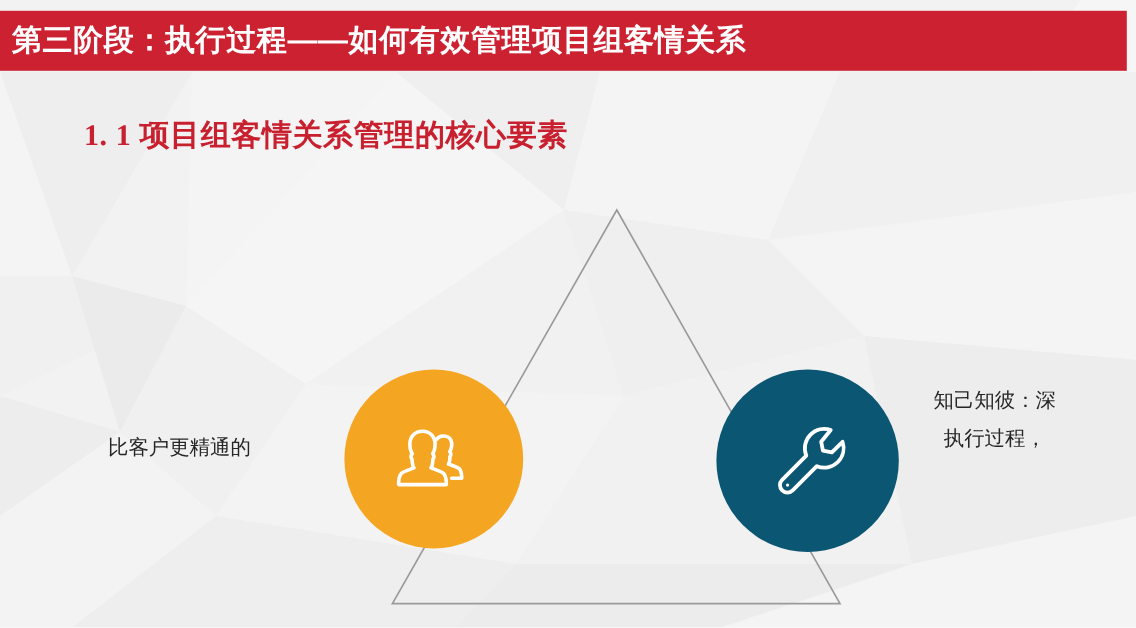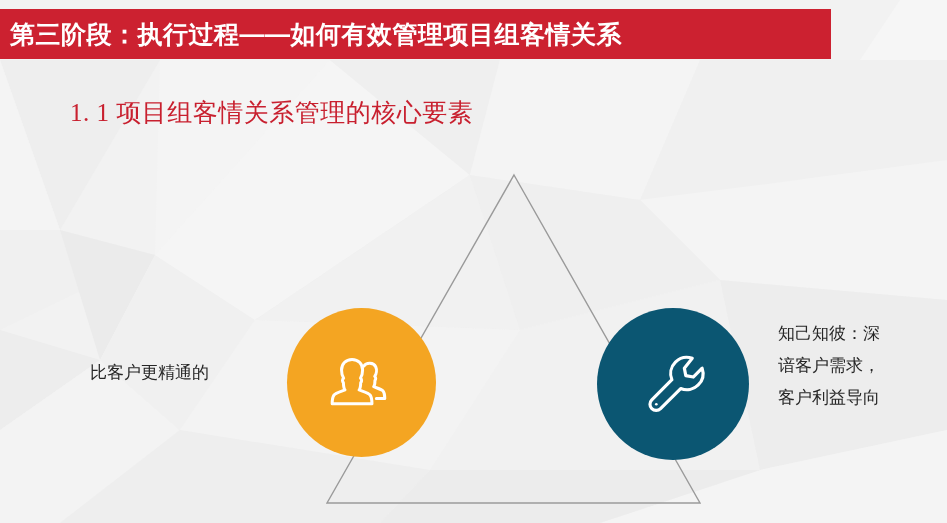--- a/index.html
+++ b/index.html
@@ -25,21 +25,21 @@
     width: 947px;
     height: 523px;
     display: block;
   }
 
   
   .title-banner {
     position: absolute;
     left: 0;
     top: 9px;
-    width: 831px;
+    width: 939px;
     height: 50px;
     background: #cc2130;
     display: flex;
     align-items: center;
     z-index: 5;
   }
   .title-text {
     color: #ffffff;
     font-size: 25px;
     font-weight: bold;
@@ -49,21 +49,21 @@
     line-height: 1;
   }
 
   
   .sub-heading {
     position: absolute;
     left: 70px;
     top: 96px;
     color: #c8202f;
     font-family: "Liberation Serif", "DejaVu Serif", serif;
-    font-weight: normal;
+    font-weight: bold;
     font-size: 25px;
     letter-spacing: 0.5px;
     white-space: nowrap;
     z-index: 5;
   }
 
   
   .triangle-layer {
     position: absolute;
     inset: 0;
@@ -176,17 +176,16 @@
       </g>
     </svg>
   </div>
 
   <div class="label label-left">
     <span class="line">比客户更精通的</span>
   </div>
 
   <div class="label label-right">
     <span class="line">知己知彼：深</span>
-    <span class="line">谙客户需求，</span>
-    <span class="line">客户利益导向</span>
+    <span class="line">执行过程，</span>
   </div>
 
 </div>
 
 </body></html>

